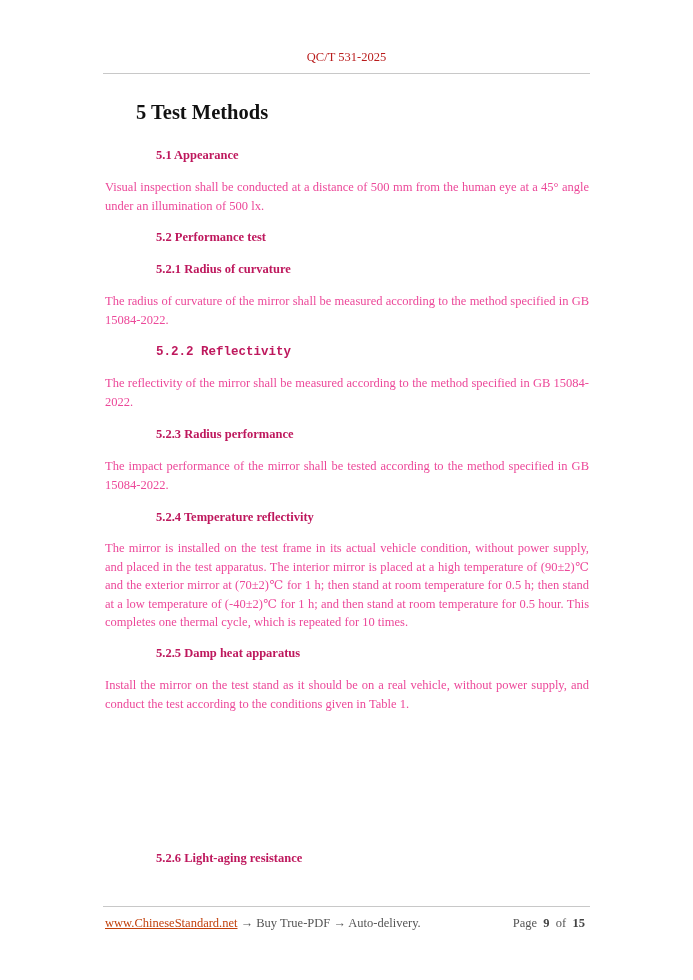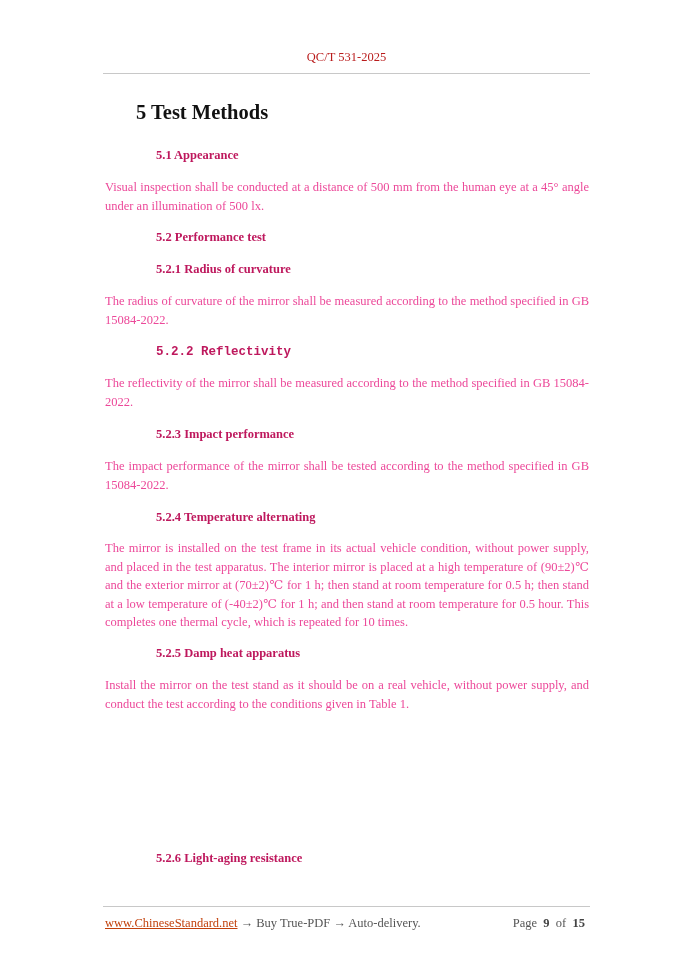--- a/index.html
+++ b/index.html
@@ -108,24 +108,24 @@
   <div class="para" style="top:178px;">Visual inspection shall be conducted at a distance of 500 mm from the human eye at a 45° angle under an illumination of 500 lx.</div>
 
   <div class="h2" style="top:230px;">5.2 Performance test</div>
 
   <div class="h3" style="top:262px;">5.2.1 Radius of curvature</div>
   <div class="para" style="top:292px;">The radius of curvature of the mirror shall be measured according to the method specified in GB 15084-2022.</div>
 
   <div class="h3" style="top:345px;font-family:Liberation Mono, monospace;">5.2.2 Reflectivity</div>
   <div class="para" style="top:374px;">The reflectivity of the mirror shall be measured according to the method specified in GB 15084-2022.</div>
 
-  <div class="h3" style="top:427px;">5.2.3 Impact performance</div>
+  <div class="h3" style="top:427px;">5.2.3 Radius performance</div>
   <div class="para" style="top:457px;">The impact performance of the mirror shall be tested according to the method specified in GB 15084-2022.</div>
 
-  <div class="h3" style="top:510px;">5.2.4 Temperature alternating</div>
+  <div class="h3" style="top:510px;">5.2.4 Temperature reflectivity</div>
   <div class="para" style="top:539px;">The mirror is installed on the test frame in its actual vehicle condition, without power supply, and placed in the test apparatus. The interior mirror is placed at a high temperature of (90±2)℃ and the exterior mirror at (70±2)℃ for 1 h; then stand at room temperature for 0.5 h; then stand at a low temperature of (-40±2)℃ for 1 h; and then stand at room temperature for 0.5 hour. This completes one thermal cycle, which is repeated for 10 times.</div>
 
   <div class="h3" style="top:646px;">5.2.5 Damp heat apparatus</div>
   <div class="para" style="top:676px;">Install the mirror on the test stand as it should be on a real vehicle, without power supply, and conduct the test according to the conditions given in Table 1.</div>
 
   <div class="h3" style="top:851px;">5.2.6 Light-aging resistance</div>
 </div>
 
 <div class="footer-rule"></div>
 

